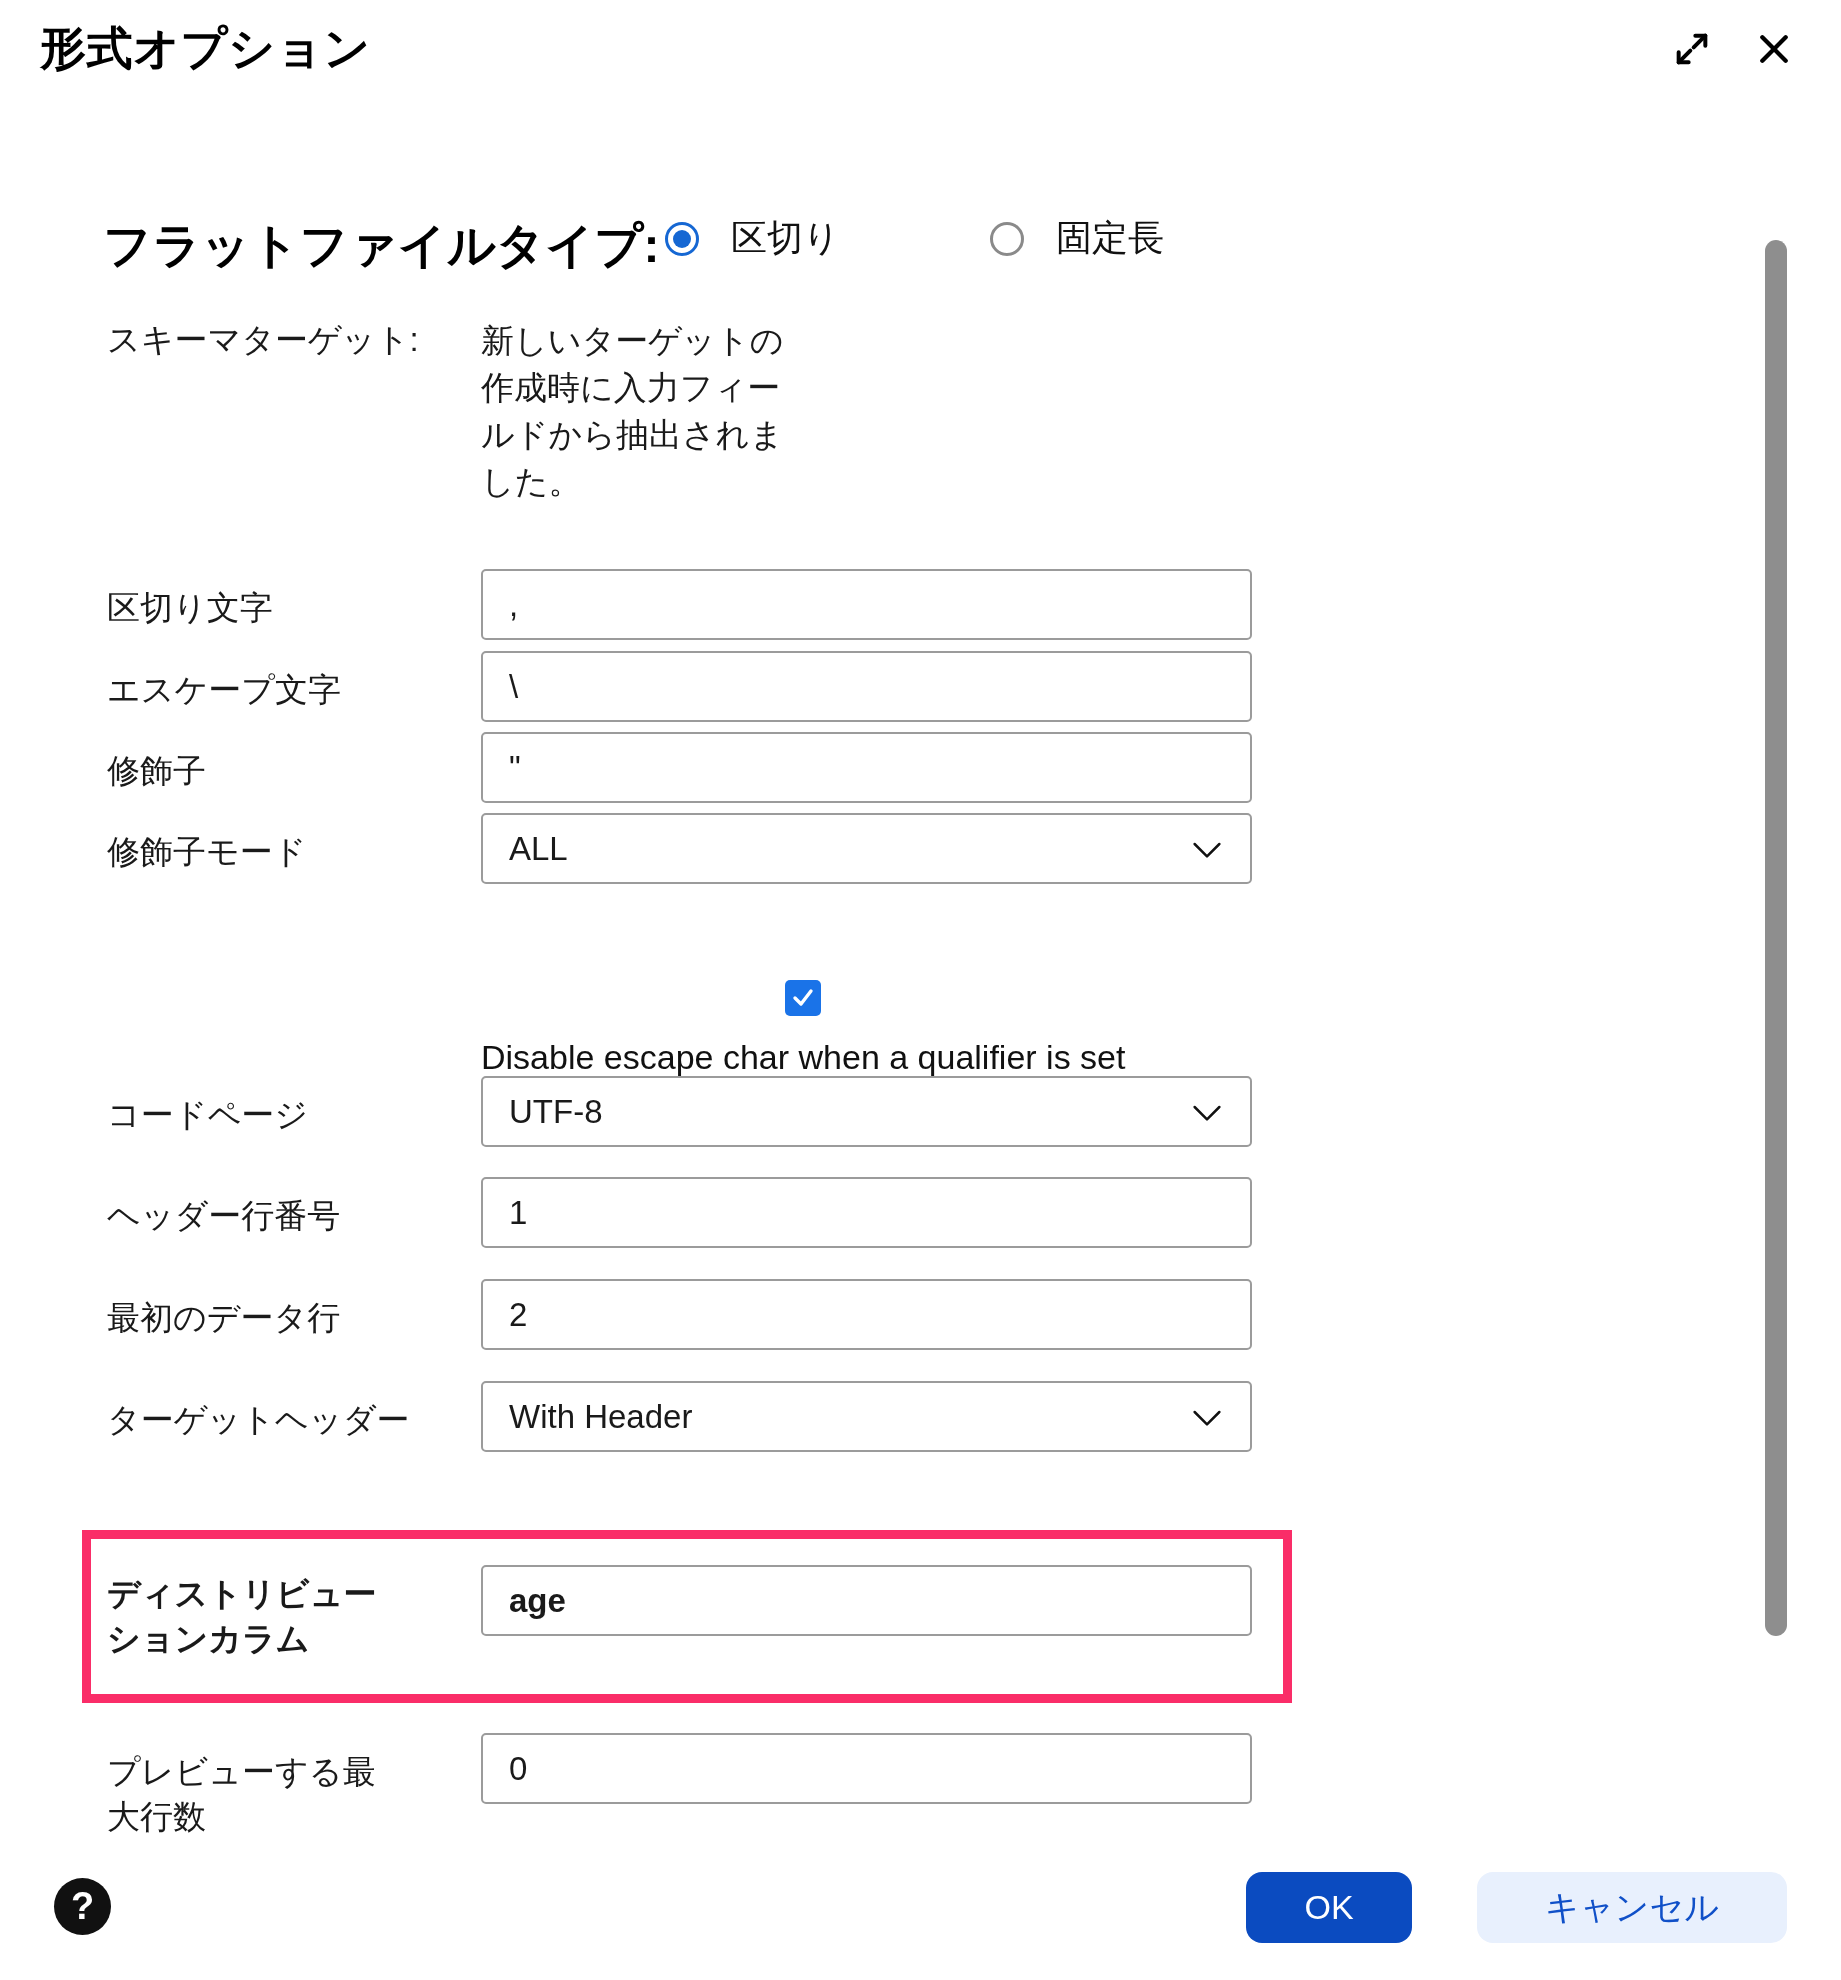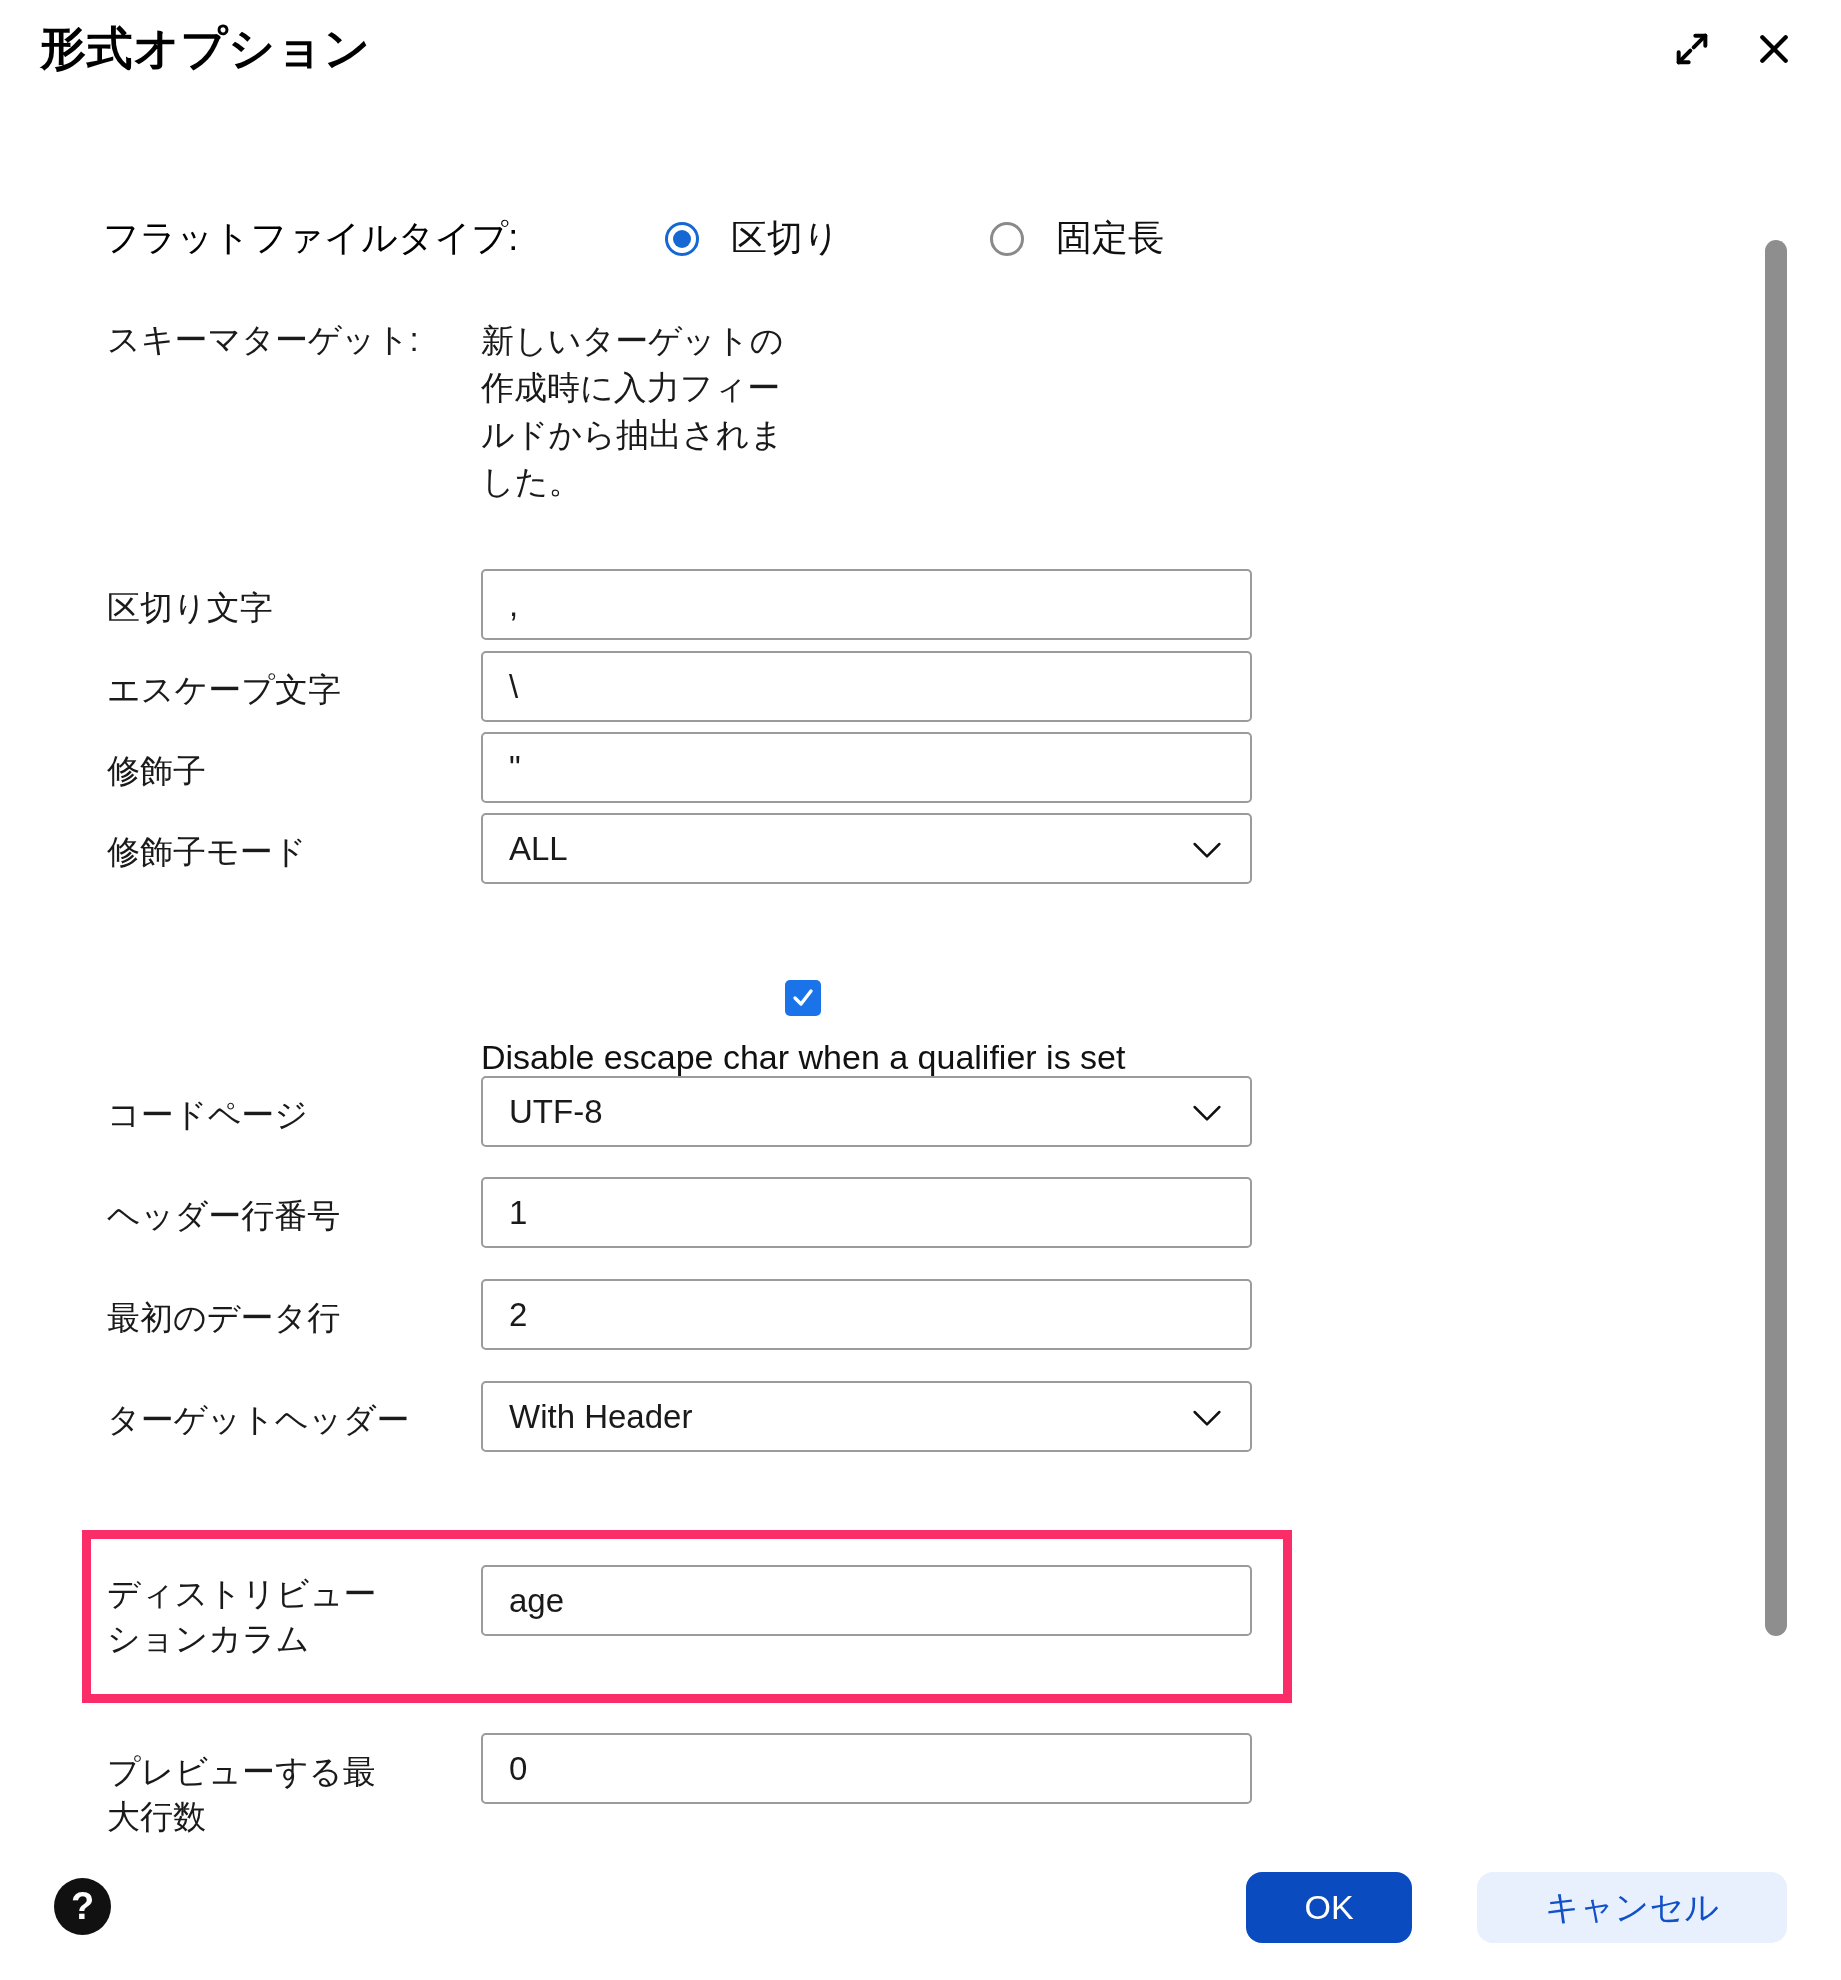--- a/index.html
+++ b/index.html
@@ -94,22 +94,22 @@
     right: 26px;
     top: 50%;
     transform: translateY(-50%);
     pointer-events: none;
   }
 
   
   .fft-label {
     position: absolute;
     left: 103px; top: 36px;
-    font-size: 36px;
-    font-weight: normal;
+    font-size: 48px;
+    font-weight: bold;
     white-space: nowrap;
     color: #000;
   }
   .radio-group {
     position: absolute;
     top: 36px;
     display: flex;
     align-items: center;
     gap: 32px;
     cursor: pointer;
@@ -173,20 +173,21 @@
     color: #111;
   }
 
   
   .highlight {
     position: absolute;
     left: 82px;
     width: 1210px;
     border: 9px solid #fa2d68;
     background: transparent;
+    font-weight: bold;
   }
 
   
   .scrollbar-track {
     position: absolute;
     right: 54px;
     top: 119px;
     width: 22px;
     height: 1723px;
     background: transparent;

